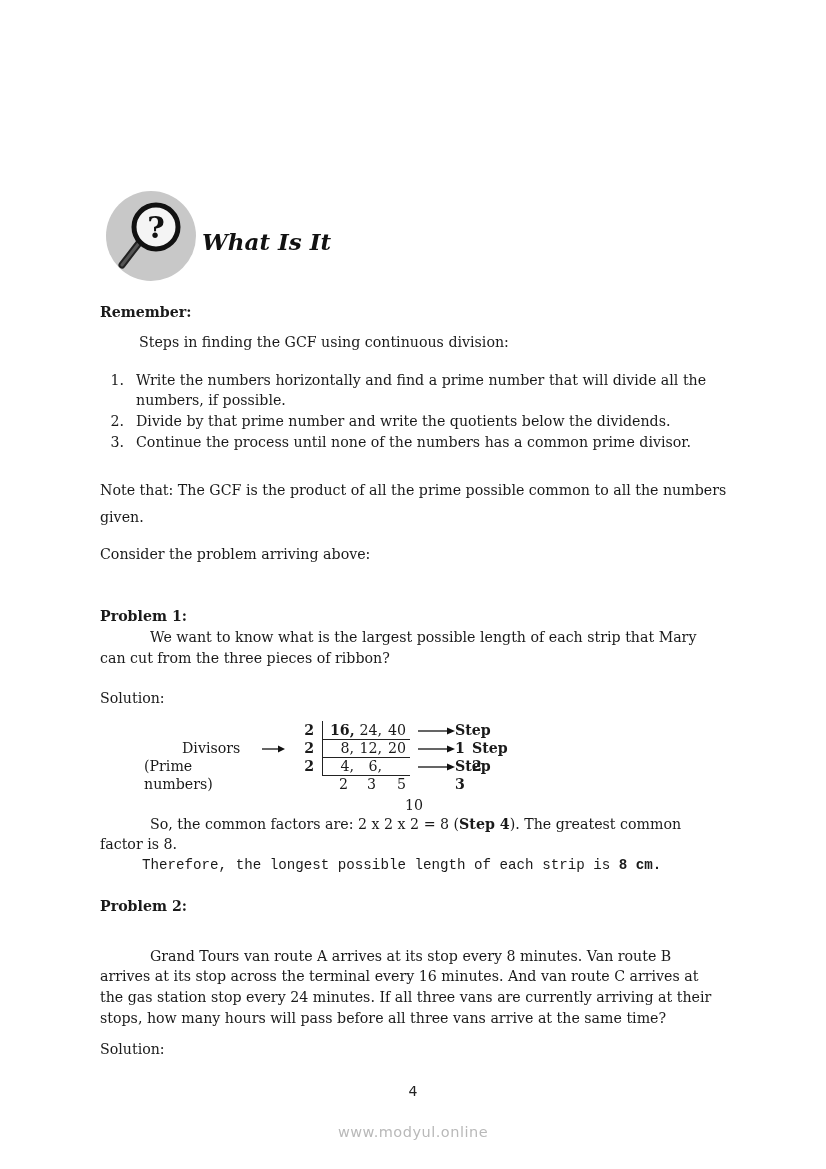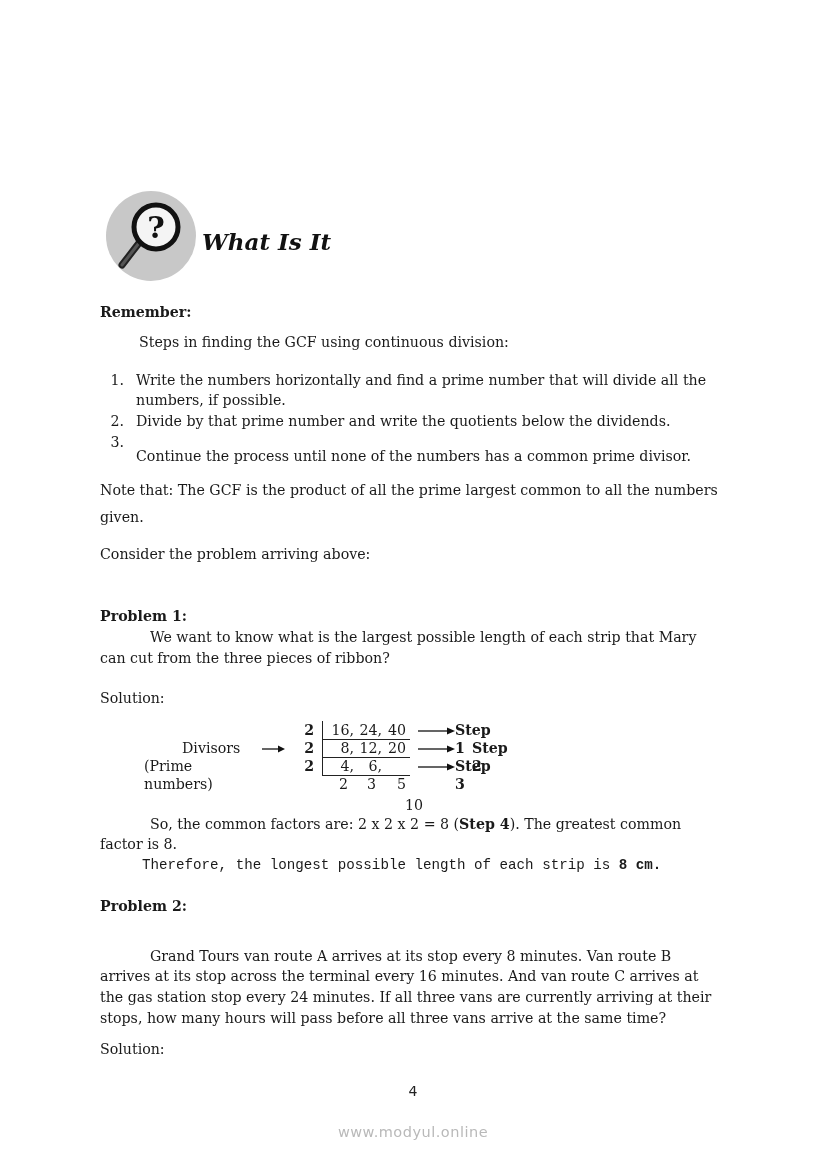--- a/index.html
+++ b/index.html
@@ -41,23 +41,23 @@
 
 <div class="abs txt bold" style="left:100px;top:302px;">Remember:</div>
 <div class="abs txt" style="left:139px;top:332px;">Steps in finding the GCF using continuous division:</div>
 
 <div class="abs txt num" style="left:104px;top:370px;">1.</div>
 <div class="abs txt" style="left:136px;top:370px;">Write the numbers horizontally and find a prime number that will divide all the</div>
 <div class="abs txt" style="left:136px;top:390px;">numbers, if possible.</div>
 <div class="abs txt num" style="left:104px;top:411px;">2.</div>
 <div class="abs txt" style="left:136px;top:411px;">Divide by that prime number and write the quotients below the dividends.</div>
 <div class="abs txt num" style="left:104px;top:432px;">3.</div>
-<div class="abs txt" style="left:136px;top:432px;margin-top:14px;">Continue the process until none of the numbers has a common prime divisor.</div>
+<div class="abs txt" style="left:136px;top:432px;">Continue the process until none of the numbers has a common prime divisor.</div>
 
-<div class="abs txt" style="left:100px;top:480px;">Note that:  The GCF is the product of all the prime largest common to all the numbers</div>
+<div class="abs txt" style="left:100px;top:480px;">Note that:  The GCF is the product of all the prime possible common to all the numbers</div>
 <div class="abs txt" style="left:100px;top:507px;">given.</div>
 <div class="abs txt" style="left:100px;top:544px;">Consider the problem arriving above:</div>
 
 <div class="abs txt bold" style="left:100px;top:606px;">Problem 1:</div>
 <div class="abs txt" style="left:150px;top:627px;">We want to know what is the largest possible length of each strip that Mary</div>
 <div class="abs txt" style="left:100px;top:648px;">can cut from the three pieces of ribbon?</div>
 <div class="abs txt" style="left:100px;top:688px;">Solution:</div>
 
 <div class="abs div-table" style="left:0;top:0;">
   <div class="abs" style="left:182px;top:739px;">Divisors</div>
@@ -69,21 +69,21 @@
 
   <div class="abs dnum" style="left:300px;top:721px;">2</div>
   <div class="abs dnum" style="left:300px;top:739px;">2</div>
   <div class="abs dnum" style="left:300px;top:757px;">2</div>
 
   <div class="abs vline" style="left:322px;top:721px;height:54px;"></div>
   <div class="abs hline" style="left:322px;top:739px;width:88px;"></div>
   <div class="abs hline" style="left:322px;top:757px;width:88px;"></div>
   <div class="abs hline" style="left:322px;top:775px;width:88px;"></div>
 
-  <div class="abs" style="left:330px;top:721px;width:24px;text-align:right;">16,</div>
+  <div class="abs" style="left:330px;top:721px;width:24px;text-align:right;font-weight:bold;">16,</div>
   <div class="abs" style="left:358px;top:721px;width:24px;text-align:right;">24,</div>
   <div class="abs" style="left:386px;top:721px;width:20px;text-align:right;">40</div>
 
   <div class="abs" style="left:330px;top:739px;width:24px;text-align:right;">8,</div>
   <div class="abs" style="left:358px;top:739px;width:24px;text-align:right;">12,</div>
   <div class="abs" style="left:386px;top:739px;width:20px;text-align:right;">20</div>
 
   <div class="abs" style="left:330px;top:757px;width:24px;text-align:right;">4,</div>
   <div class="abs" style="left:358px;top:757px;width:24px;text-align:right;">6,</div>
   <div class="abs" style="left:386px;top:796px;width:20px;text-align:left;margin-left:19px;">10</div>

